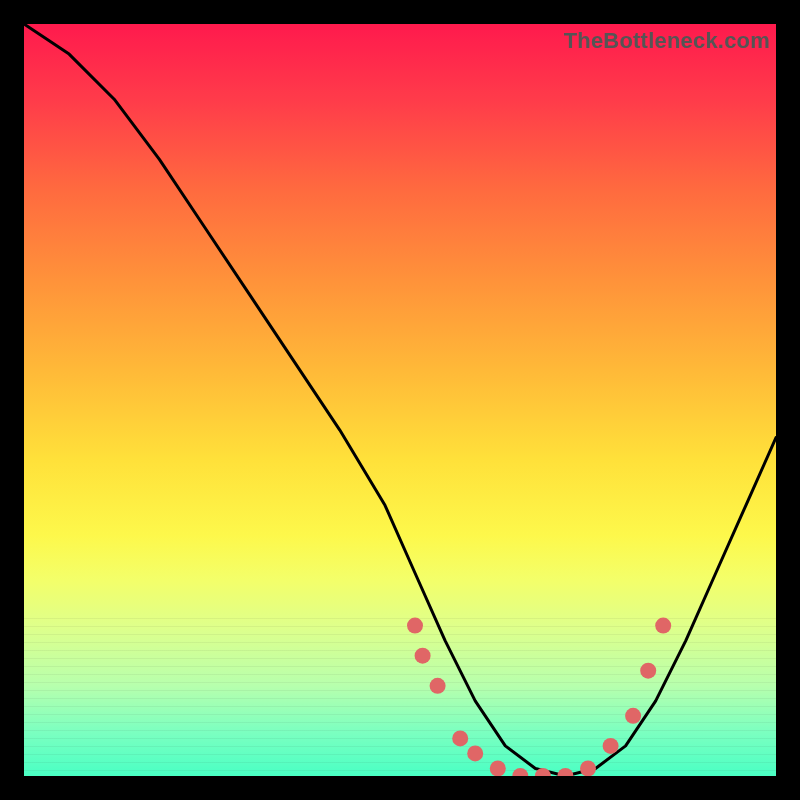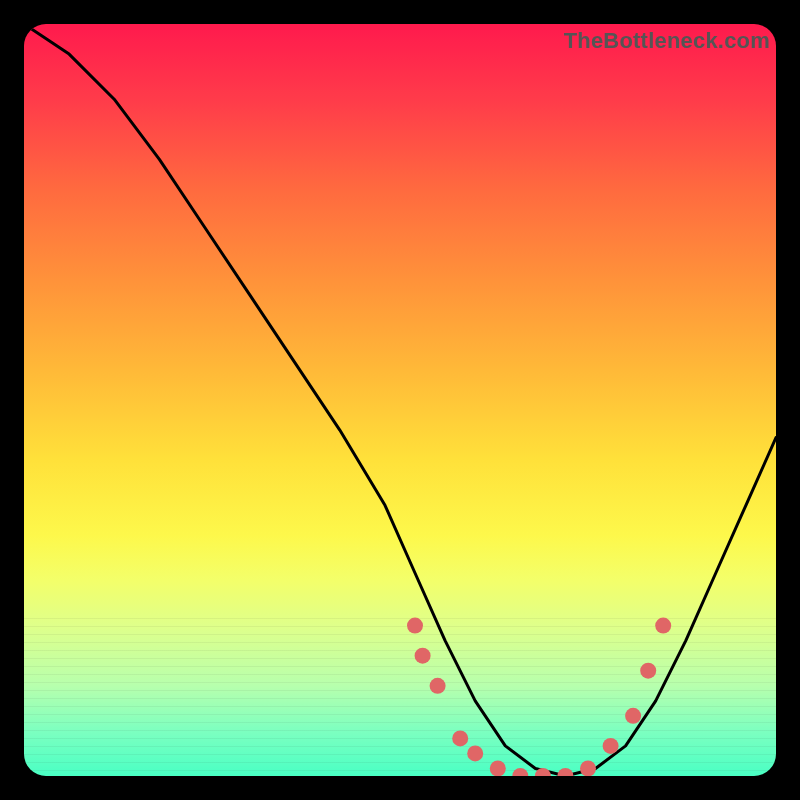--- a/index.html
+++ b/index.html
@@ -16,21 +16,20 @@
     height: 800px;
     background: #000;
   }
   .plot {
     position: absolute;
     left: 24px;
     top: 24px;
     width: 752px;
     height: 752px;
     overflow: hidden;
-    border-radius: 22px;
   }
   .gradient {
     position: absolute;
     inset: 0;
     background: linear-gradient(to bottom,
       #ff1a4d 0%,
       #ff3b4a 10%,
       #ff6a3f 22%,
       #ff923a 34%,
       #ffb938 46%,

